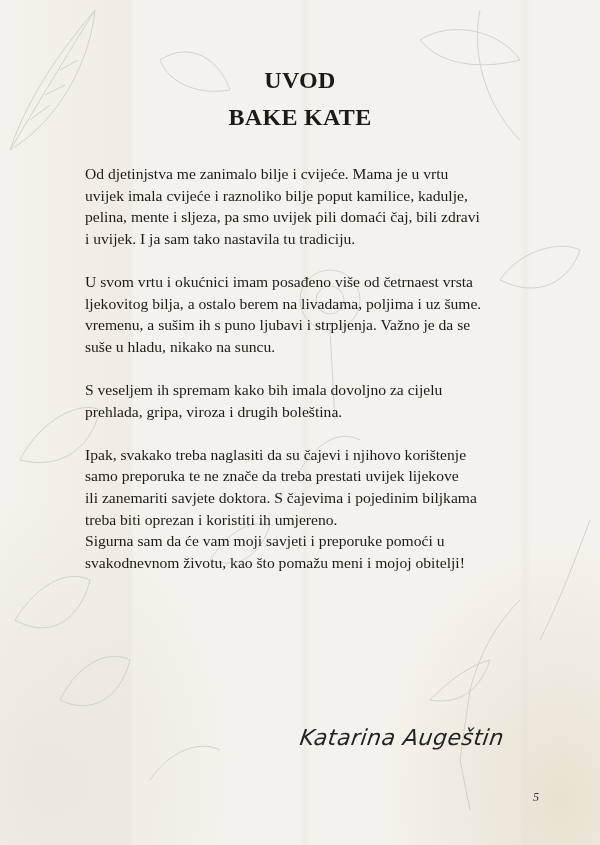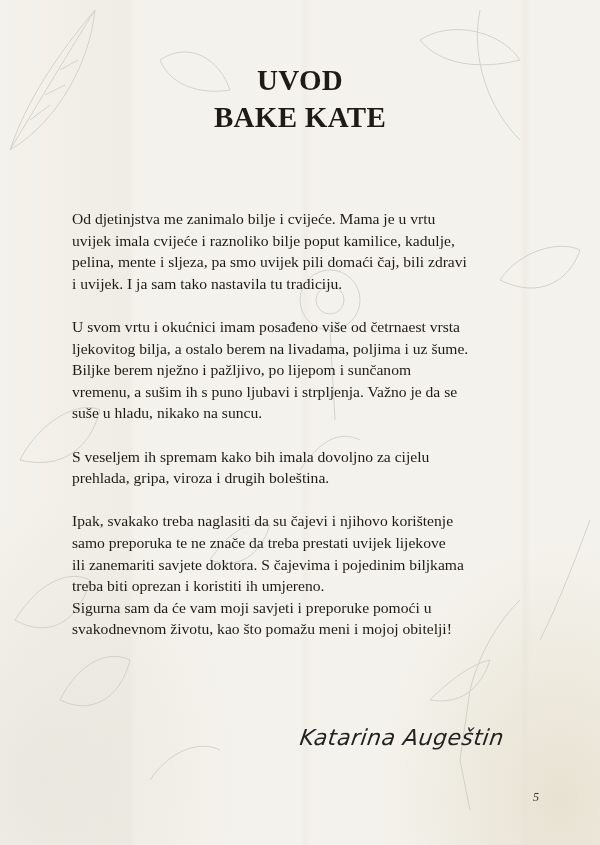--- a/index.html
+++ b/index.html
@@ -14,26 +14,26 @@
     position: absolute; inset: 0;
     background:
       linear-gradient(90deg, rgba(255,255,255,0.0) 0px, rgba(230,226,216,0.35) 130px, rgba(255,255,255,0.0) 135px, rgba(255,255,255,0) 300px, rgba(225,222,212,0.25) 305px, rgba(255,255,255,0) 312px, rgba(255,255,255,0) 520px, rgba(225,222,212,0.3) 525px, rgba(255,255,255,0) 530px),
       radial-gradient(ellipse at 560px 800px, rgba(210,196,160,0.35), rgba(244,242,236,0) 180px),
       radial-gradient(ellipse at 40px 780px, rgba(215,212,200,0.35), rgba(244,242,236,0) 200px),
       #f4f2ec;
   }
   .bg svg { position: absolute; inset: 0; }
   .title {
     position: absolute; left: 0; right: 0; top: 62px;
-    text-align: center; font-weight: bold; font-size: 29px; line-height: 37px;
+    text-align: center; font-weight: bold; font-size: 24px; line-height: 37px;
     letter-spacing: 0.3px;
   }
   .body-text {
-    position: absolute; left: 72px; top: 163px; width: 460px;
-    font-size: 15.6px; line-height: 21.6px; margin-top: 45px;
+    position: absolute; left: 85px; top: 163px; width: 460px;
+    font-size: 15.6px; line-height: 21.6px;
   }
   .body-text p { margin: 0 0 21.6px 0; white-space: nowrap; }
   .body-text p span { display: block; }
   .signature {
     position: absolute; left: 300px; top: 725px;
     font-family: "DejaVu Sans", sans-serif; font-style: italic;
     font-size: 22px; color: #222; transform: skewX(-8deg);
     letter-spacing: 0.5px;
   }
   .page-num {
@@ -76,21 +76,20 @@
 <div class="body-text">
   <p>
     <span>Od djetinjstva me zanimalo bilje i cvijeće. Mama je u vrtu</span>
     <span>uvijek imala cvijeće i raznoliko bilje poput kamilice, kadulje,</span>
     <span>pelina, mente i sljeza, pa smo uvijek pili domaći čaj, bili zdravi</span>
     <span>i uvijek. I ja sam tako nastavila tu tradiciju.</span>
   </p>
   <p>
     <span>U svom vrtu i okućnici imam posađeno više od četrnaest vrsta</span>
     <span>ljekovitog bilja, a ostalo berem na livadama, poljima i uz šume.</span>
-    <span>Biljke berem nježno i pažljivo, po lijepom i sunčanom</span>
     <span>vremenu, a sušim ih s puno ljubavi i strpljenja. Važno je da se</span>
     <span>suše u hladu, nikako na suncu.</span>
   </p>
   <p>
     <span>S veseljem ih spremam kako bih imala dovoljno za cijelu</span>
     <span>prehlada, gripa, viroza i drugih boleština.</span>
   </p>
   <p>
     <span>Ipak, svakako treba naglasiti da su čajevi i njihovo korištenje</span>
     <span>samo preporuka te ne znače da treba prestati uvijek lijekove</span>

